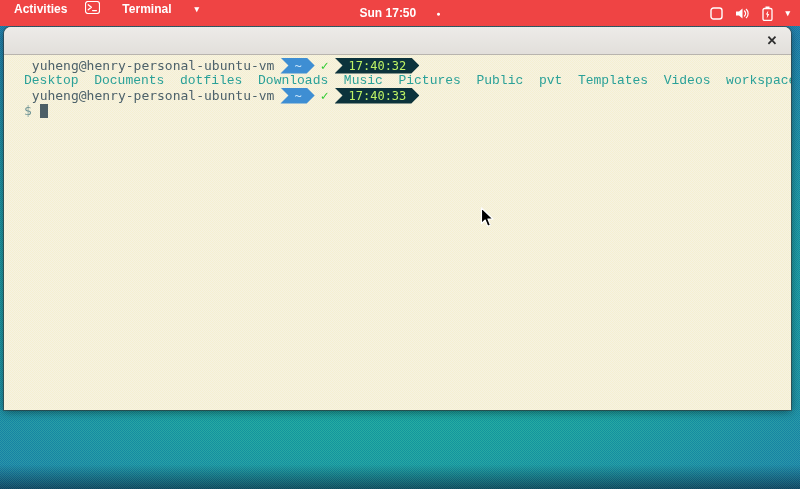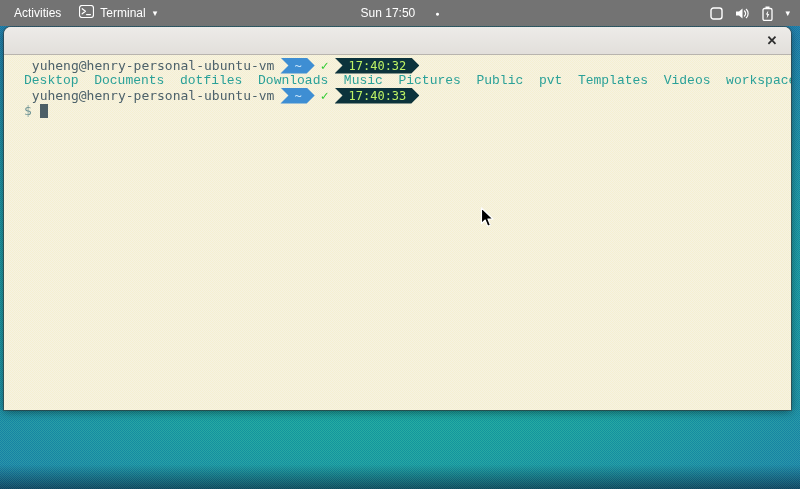--- a/index.html
+++ b/index.html
@@ -11,28 +11,28 @@
     background-image:
       repeating-conic-gradient(rgba(210,235,120,0.10) 0% 25%, rgba(10,30,90,0.10) 0% 50%),
       linear-gradient(to bottom, rgba(0,0,0,0) 95%, rgba(0,15,40,0.55) 100%),
       radial-gradient(ellipse 115% 95% at 50% 58%, #13b4a4 0%, #14a3a6 35%, #1a81b2 68%, #1b62a0 100%);
     background-size: 2px 2px, 100% 100%, 100% 100%;
   }
 
   
   .topbar {
     position: absolute; top: 0; left: 0; width: 800px; height: 26px;
-    background: #737373; color: #fff;
-    display: flex; align-items: center;
-    font-size: 12px; font-weight: 400;
+    background: #ef4444; color: #fff;
+    display: flex; align-items: flex-start;
+    font-size: 12px; font-weight: 700;
     z-index: 30;
   }
   .topbar-left { display: flex; align-items: center; gap: 14px; padding-left: 10px; }
   .activities { padding: 2px 4px; cursor: pointer; }
-  .appmenu { display: flex; align-items: center; gap: 6px; cursor: pointer; }
+  .appmenu { display: flex; align-items: center; gap: 22px; cursor: pointer; }
   .appmenu .drop { font-size: 9px; margin-left: 1px; }
   .topbar-center {
     position: absolute; left: 0; right: 0; top: 0; height: 26px;
     display: flex; align-items: center; justify-content: center; gap: 4px;
     pointer-events: none;
   }
   .topbar-center .clock-btn { pointer-events: auto; display: flex; align-items: center; gap: 20px; cursor: pointer; }
   .notif-dot { font-size: 7px; line-height: 1; }
   .topbar-right {
     position: absolute; right: 0; top: 0; height: 26px;

